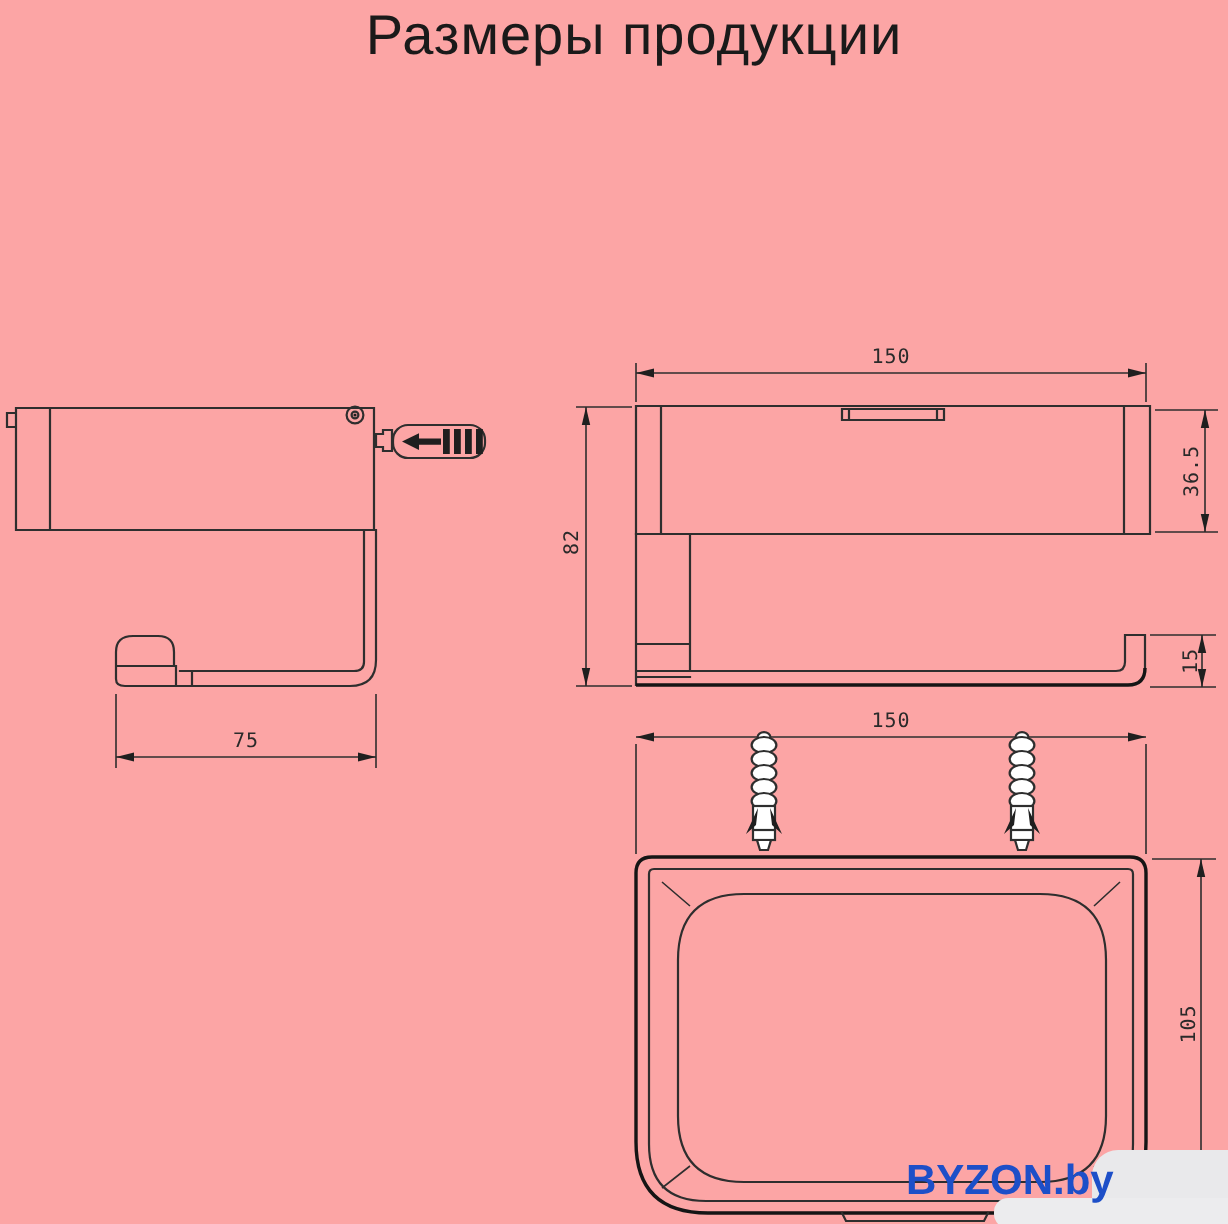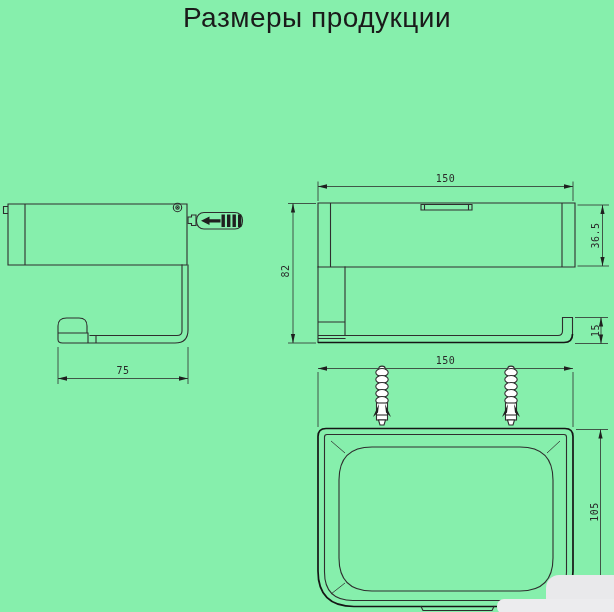--- a/index.html
+++ b/index.html
@@ -1,17 +1,17 @@
 <!DOCTYPE html>
 <html><head>
 <meta charset="utf-8">
 <style>
   html,body{margin:0;padding:0;background:#ffffff;}
   .page{
-    position:relative;width:614px;height:612px;background:#86efac;
+    position:relative;width:614px;height:612px;background:#fca5a5;
     overflow:hidden;font-family:"Liberation Sans",sans-serif;
   }
   .title{
     position:absolute;top:2px;left:0;width:614px;text-align:center;
     font-size:28px;font-weight:400;color:#1a1a1a;letter-spacing:0.5px;
     transform:translateX(10px);
   }
   svg.drawing{position:absolute;left:0;top:0;z-index:1;}
   .ln{stroke:#2e2e2e;stroke-width:1.1;fill:none;stroke-linecap:square;}
   .th{stroke:#2e2e2e;stroke-width:0.8;fill:none;}
@@ -146,14 +146,15 @@
         <path class="th" d="M576,429.5 H608 M576,604 H608 M600.5,429.5 V604"></path>
         <polygon class="fillk" points="600.5,429.5 598.4,438.5 602.6,438.5"></polygon>
         <polygon class="fillk" points="600.5,604 598.4,595 602.6,595"></polygon>
         <text class="dim" x="594.5" y="515" text-anchor="middle" transform="rotate(-90 594.5 512)">105</text>
       </g>
     </g>
   </svg>
 
   <div class="wm-blob1"></div>
   <div class="wm-blob2"></div>
+  <div class="wm-text">BYZON.by</div>
 
 </div>
 
 </body></html>

